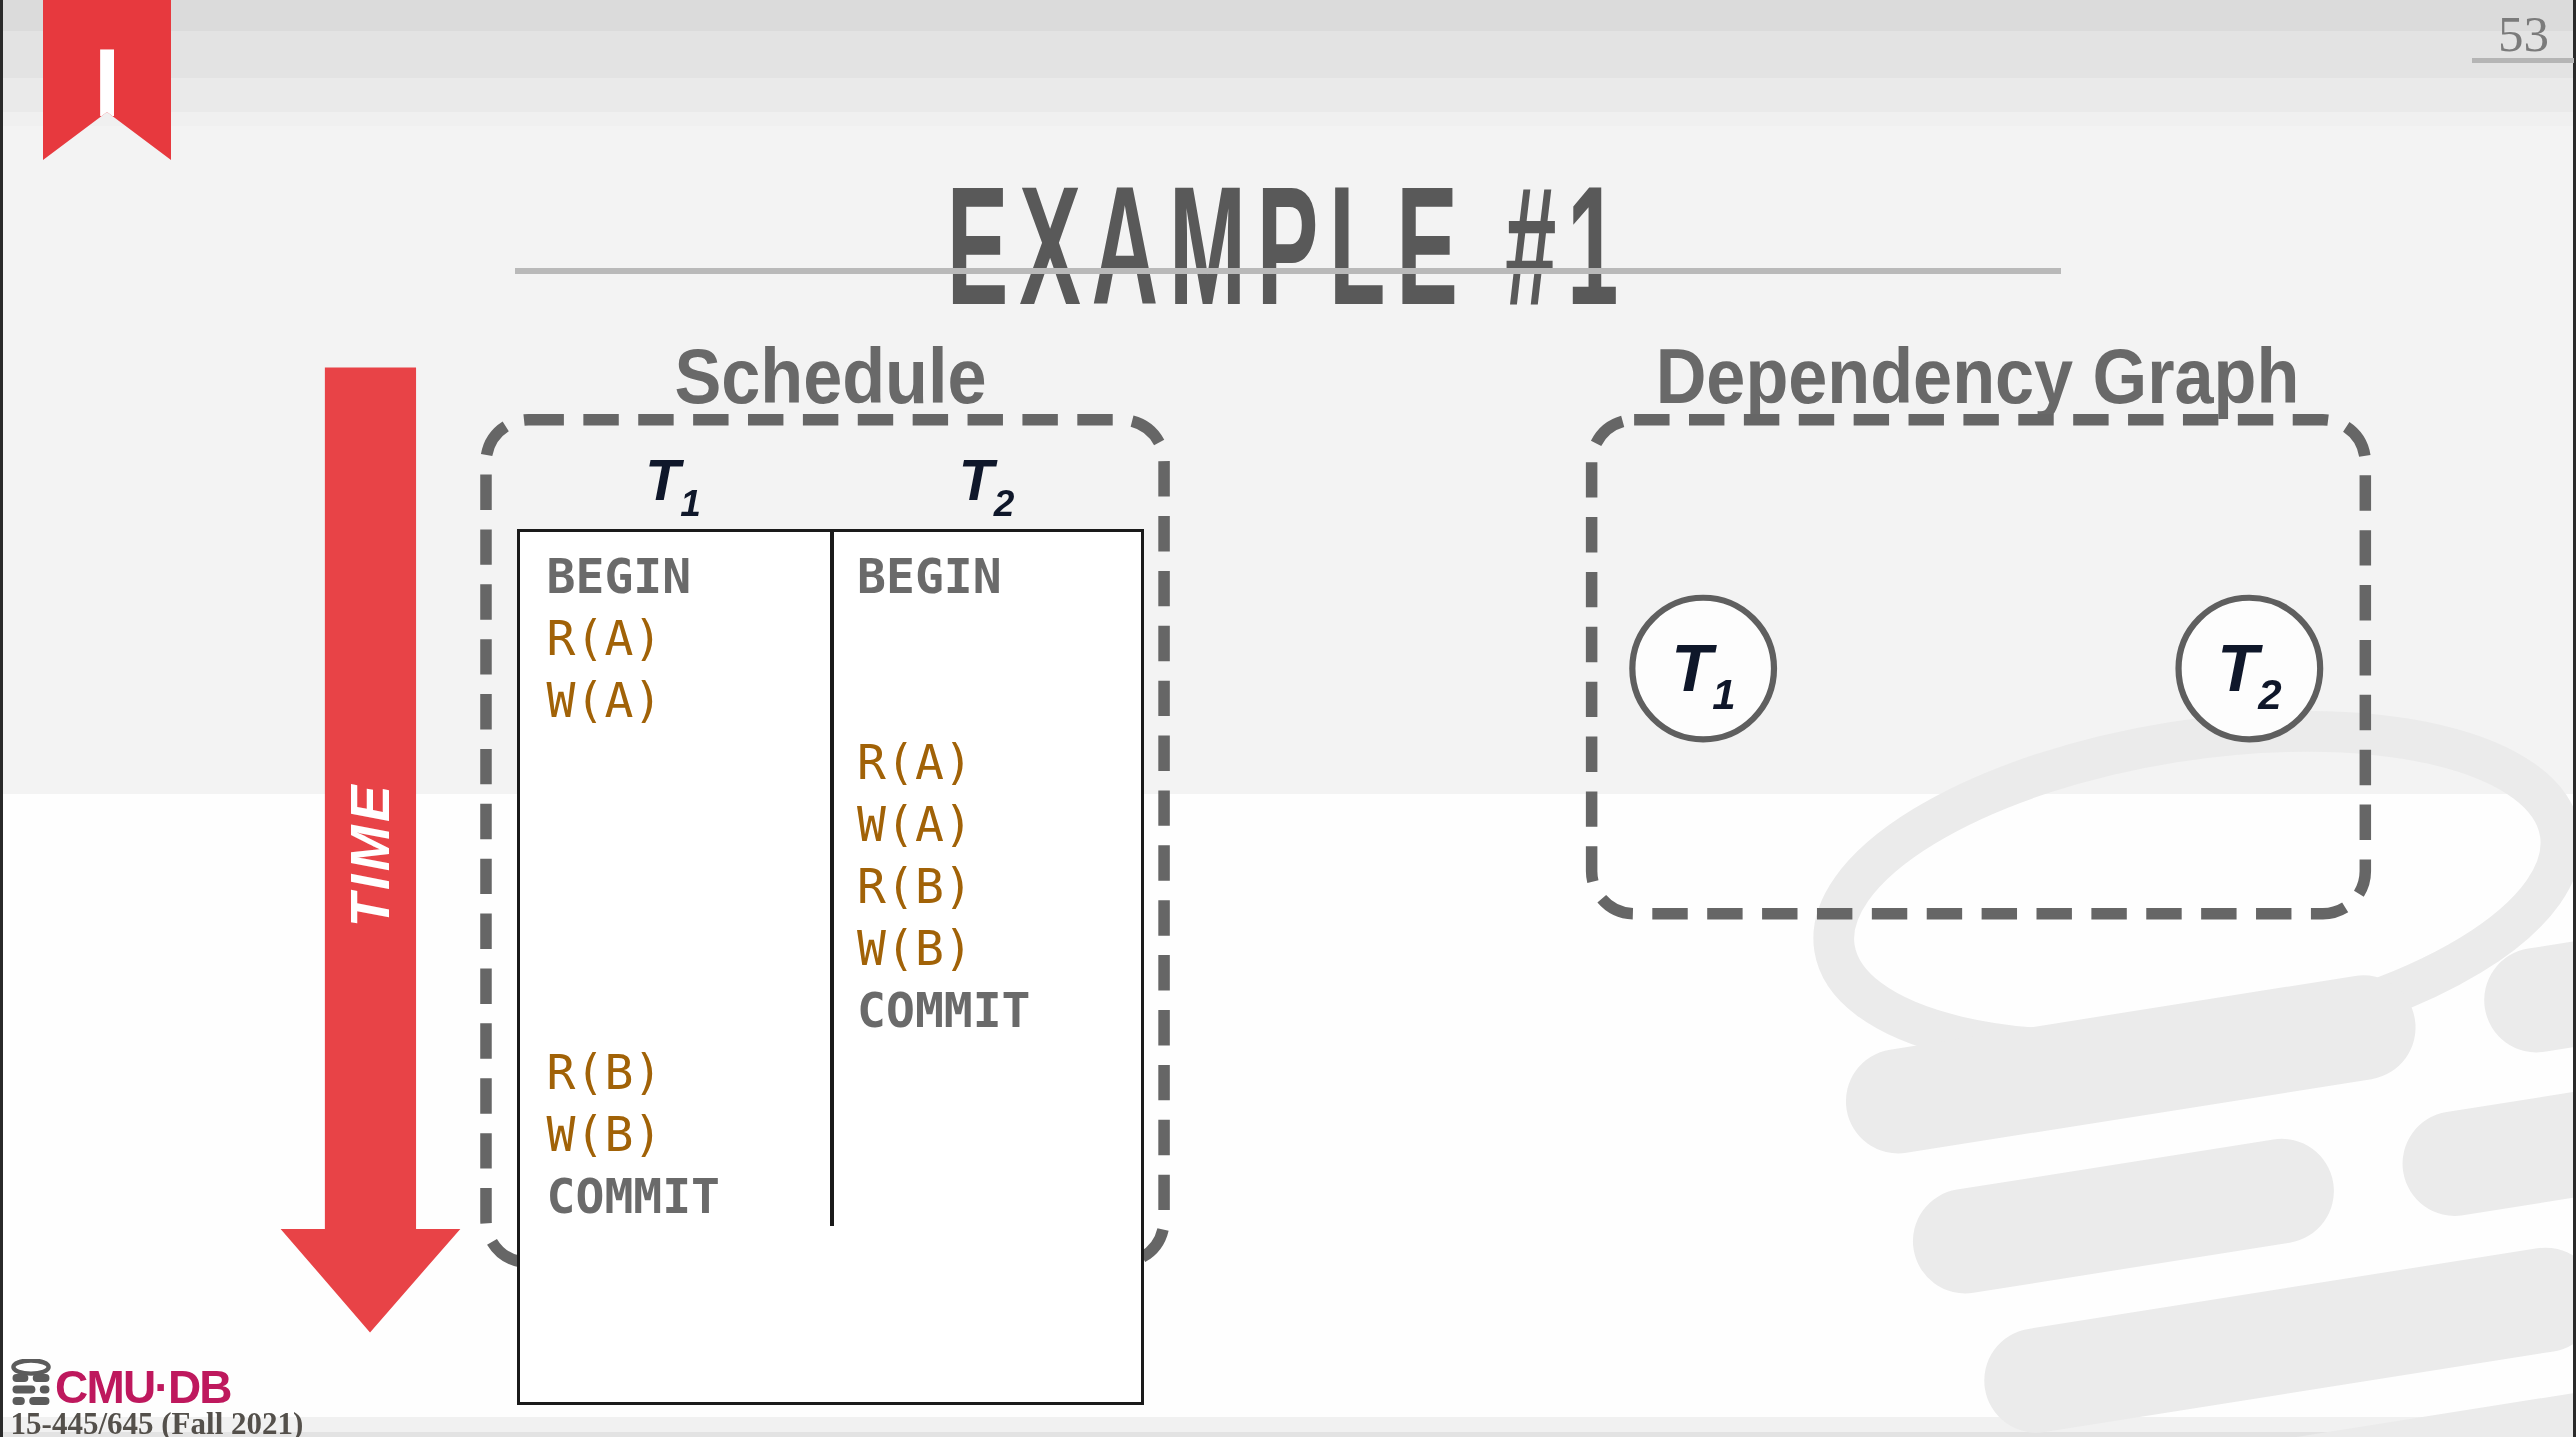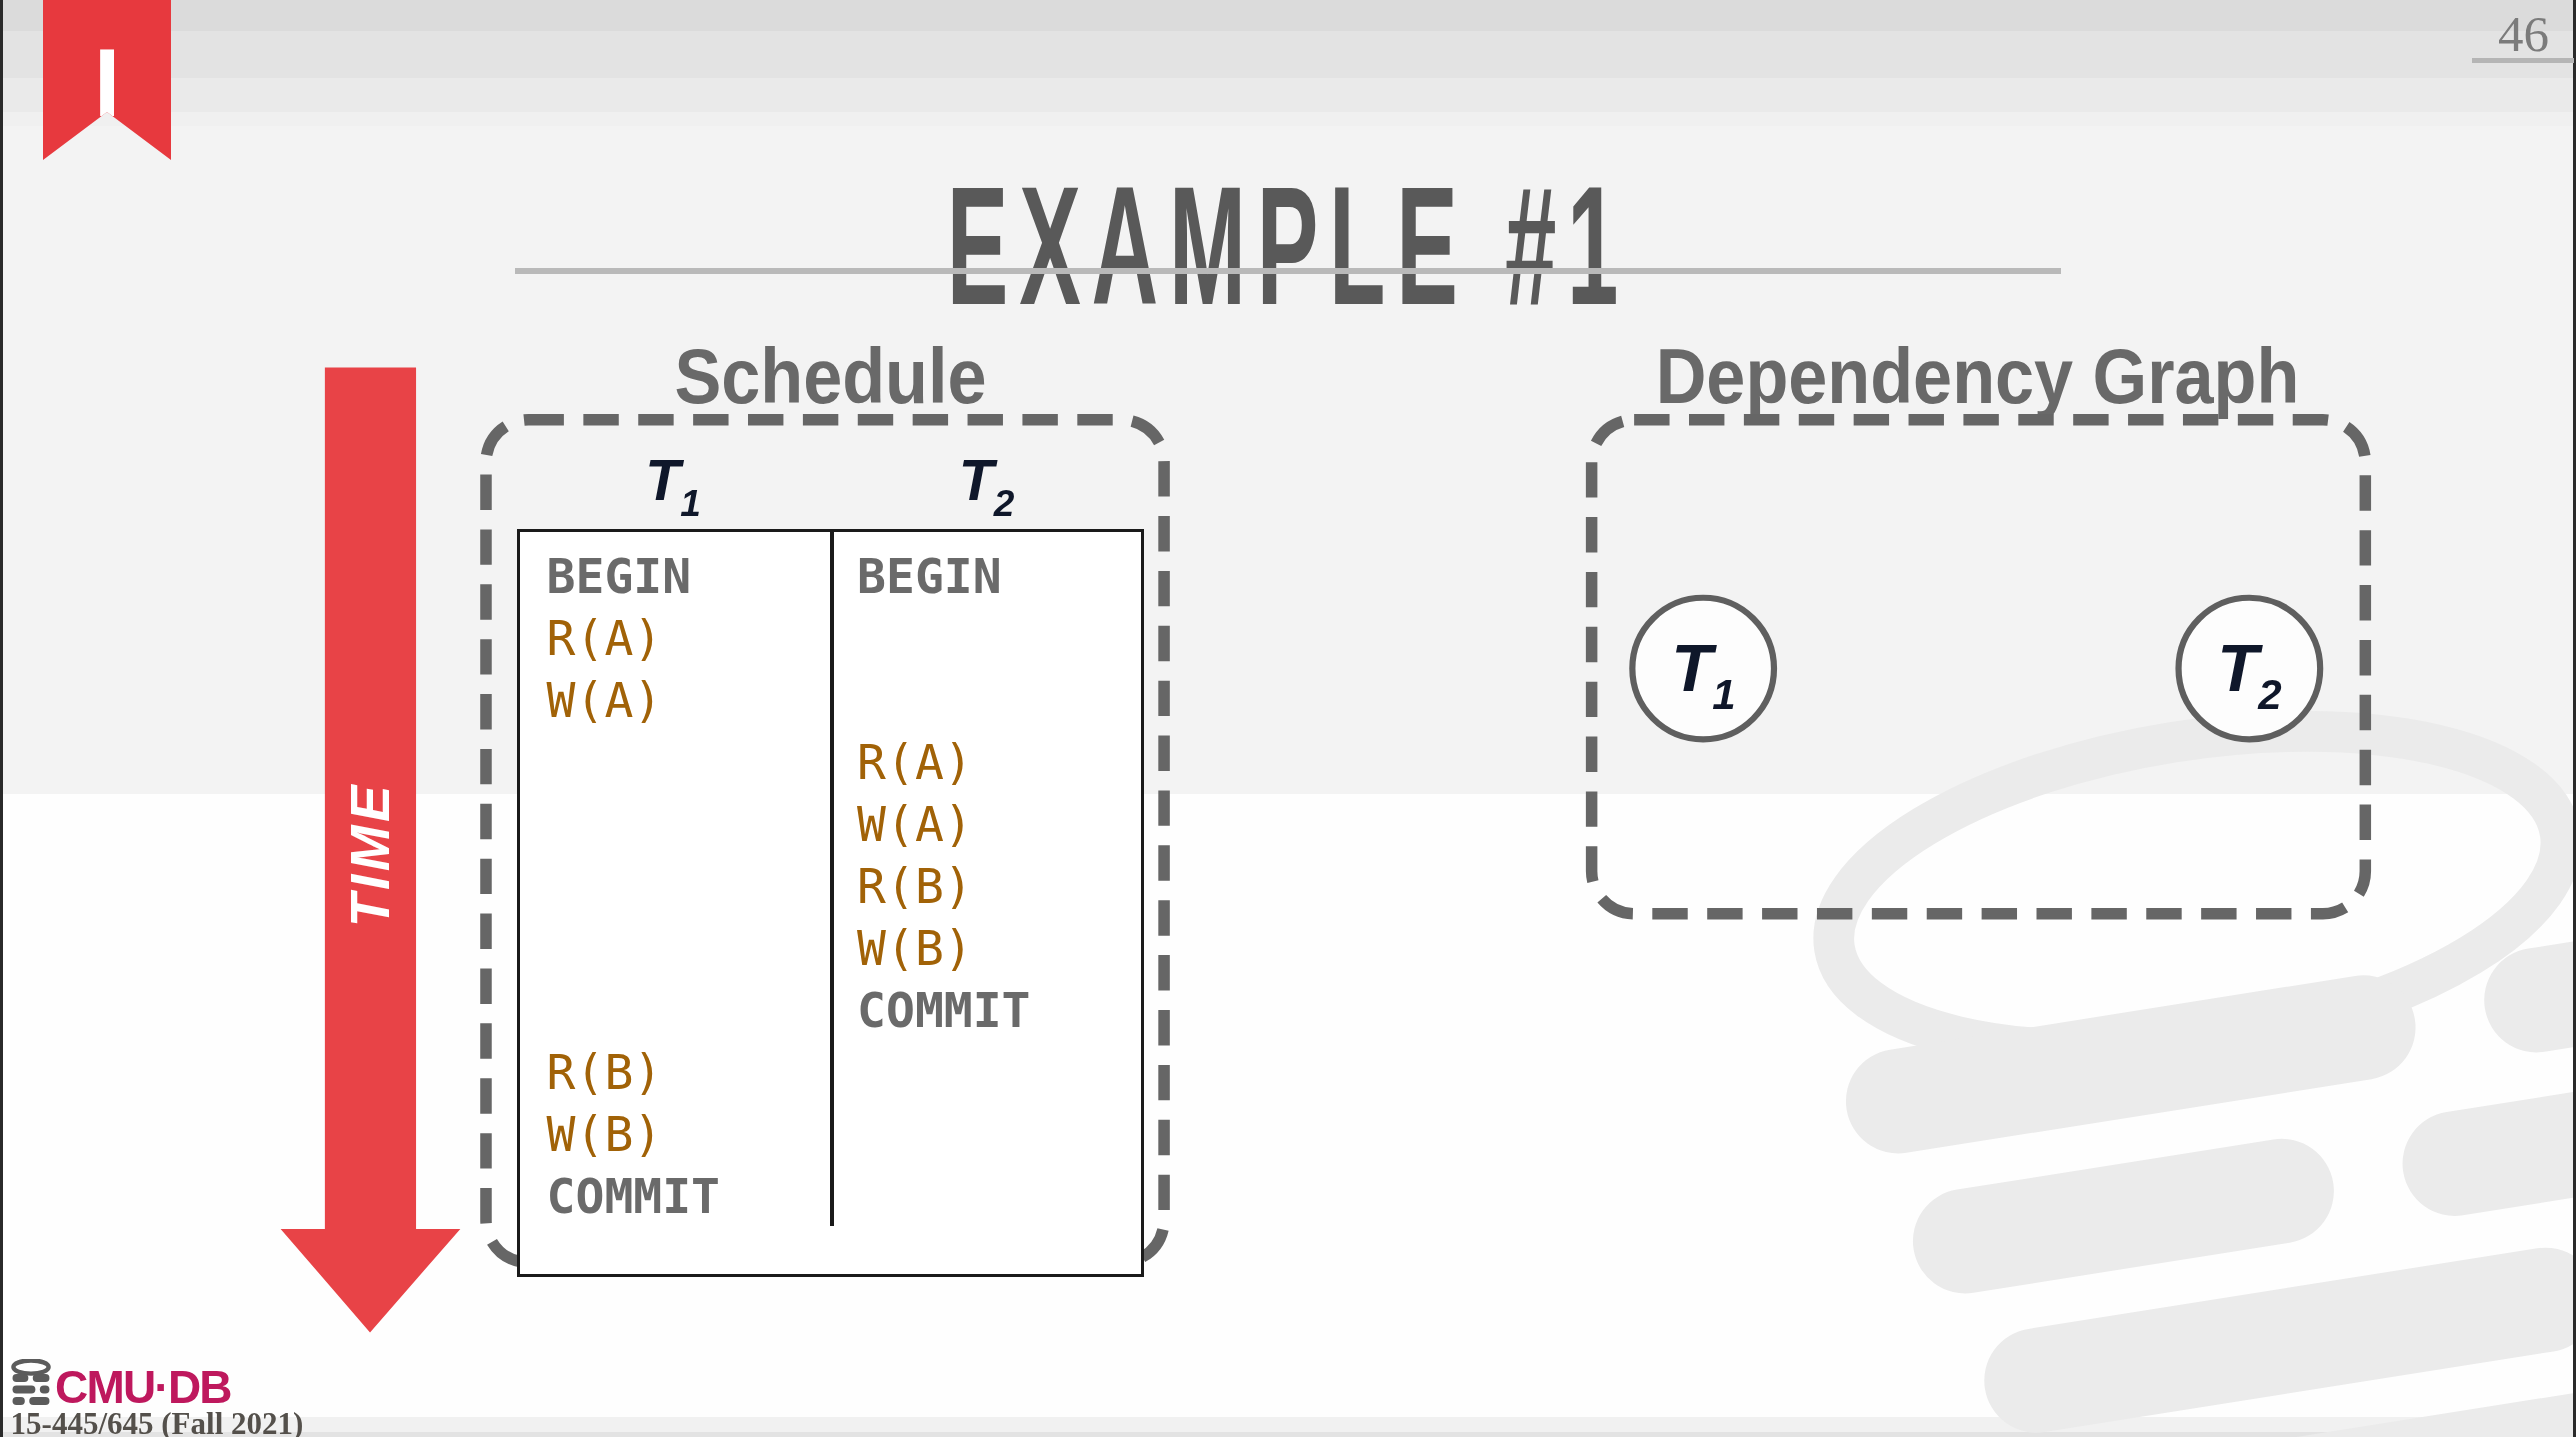--- a/index.html
+++ b/index.html
@@ -47,21 +47,21 @@
   .heading { position:absolute; font-size:78px; font-weight:bold; color:#696969;
              text-align:center; transform:scaleX(.9); transform-origin:50% 50%;
              white-space:nowrap; }
   .heading-schedule { left:517px; top:331px; width:627px; }
   .heading-depgraph { left:1585px; top:331px; width:785px; }
 
   
   svg.layer { position:absolute; left:0; top:0; width:2576px; height:1438px; }
 
   
-  .sched-table { position:absolute; left:517px; top:529px; width:627px; height:748px;
+  .sched-table { position:absolute; left:517px; top:529px; width:627px; height:876px;
                  background:#ffffff; border:3.5px solid #1a1a1a; padding-top:13.3px; }
   .sched-divider { position:absolute; left:310px; top:-3.5px; width:3.5px; height:697px;
                    background:#1a1a1a; }
   .op-row { display:flex; height:62px; }
   .op-cell { width:50%; padding-left:26.6px; font-family:"DejaVu Sans Mono","Liberation Mono",monospace;
              font-size:48px; line-height:62px; color:#a16207; white-space:pre; }
   .op-cell.bold { font-weight:bold; color:#6a6a6a; }
 
   
   .txn { color:#0f172a; font-weight:bold; white-space:nowrap;font-style:italic; }
@@ -111,21 +111,21 @@
     <rect x="2960" y="1464" width="300" height="118" rx="59"></rect>
     <rect x="2240" y="1632" width="720" height="118" rx="59"></rect>
   </g>
 </svg>
 
 <div class="edge edge-l"></div>
 <div class="edge edge-r"></div>
 
 <div class="ribbon"><span>I</span></div>
 
-<div class="pagenum">46</div>
+<div class="pagenum">53</div>
 <div class="pagenum-rule"></div>
 
 <div class="title">EXAMPLE #1</div>
 <div class="title-rule"></div>
 
 <div class="heading heading-schedule">Schedule</div>
 <div class="heading heading-depgraph">Dependency Graph</div>
 
 <svg class="layer" viewBox="0 0 2910 1624">
   <rect x="549" y="474" width="766" height="952" rx="48" fill="none" stroke="#666666" stroke-width="13" stroke-dasharray="40 22"></rect>

